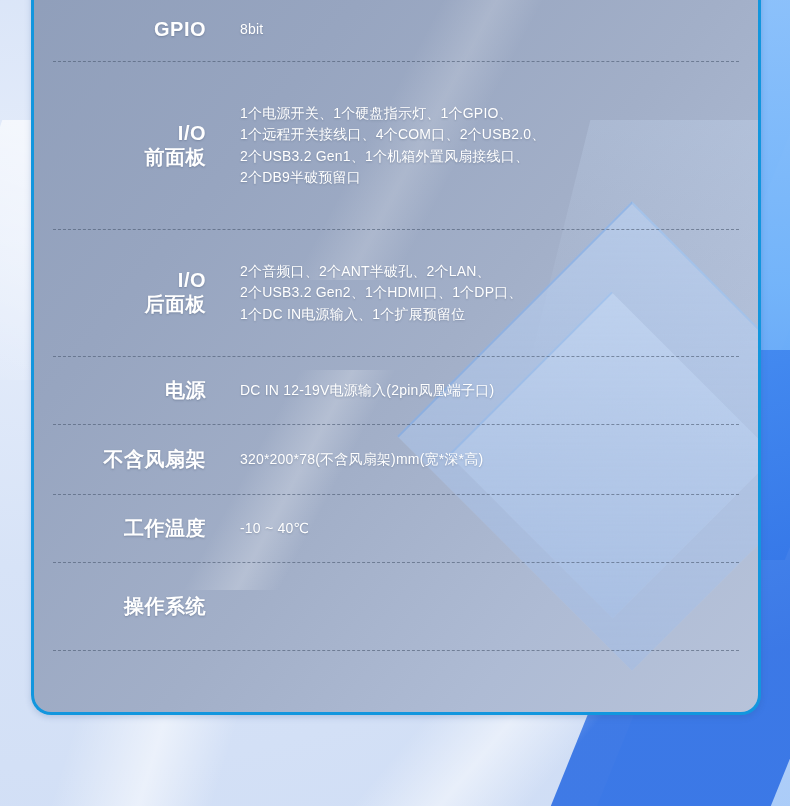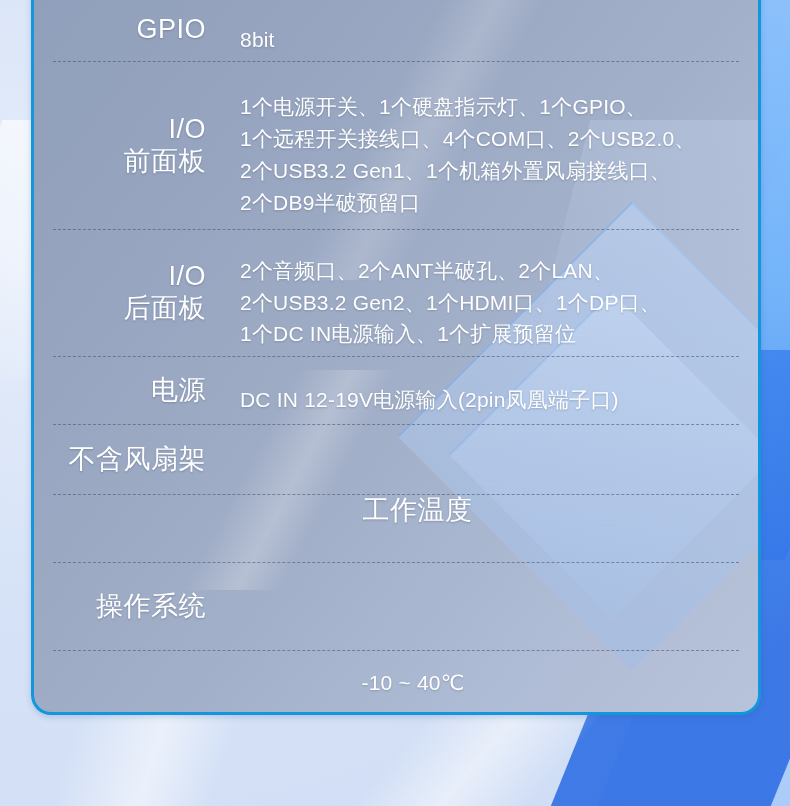--- a/index.html
+++ b/index.html
@@ -109,45 +109,44 @@
     border-top:1px dashed rgba(74,88,112,.60);
     margin:0 19px 0 19px;
     box-sizing:border-box;
   }
   .row.lastline{border-bottom:1px dashed rgba(74,88,112,.60);}
   .cell-label{
     width:153px;
     flex:0 0 153px;
     text-align:right;
     color:#ffffff;
-    font-size:27px;
-    font-weight:400;
+    font-size:20px;
+    font-weight:700;
     line-height:1.18;
     letter-spacing:.5px;
     text-shadow:0 1px 2px rgba(60,75,100,.35);
     padding-right:0;
     white-space:pre-line;
   }
   .cell-value{
     flex:1 1 auto;
     padding-left:34px;
     color:#ffffff;
-    font-size:21px;
+    font-size:14px;
     line-height:1.52;
     letter-spacing:.2px;
     text-shadow:0 1px 2px rgba(60,75,100,.30);
     white-space:pre-line;
-    margin-top:19px;
   }
   .r-gpio{height:63px;}
   .r-front{height:168px;}
   .r-rear{height:127px;}
   .r-power{height:68px;justify-content:flex-end;}
   .r-size{height:70px;}
-  .r-temp{height:68px;flex-direction:column;}
+  .r-temp{height:68px;}
   .r-os{height:89px;justify-content:space-between;}
 </style>
 </head>
 <body>
 
 <div id="bg">
   <div class="wash"></div>
   <div class="bandTopLight"></div>
   <div class="band3"></div>
   <div class="band1"></div>
@@ -188,20 +187,21 @@
 1个DC IN电源输入、1个扩展预留位</div>
     </div>
 
     <div class="row r-power">
       <div class="cell-label">电源</div>
       <div class="cell-value">DC IN 12-19V电源输入(2pin凤凰端子口)</div>
     </div>
 
     <div class="row r-size">
       <div class="cell-label">不含风扇架</div>
+      <div class="cell-value">320*200*78(不含风扇架)mm(宽*深*高)</div>
     </div>
 
     <div class="row r-temp">
       <div class="cell-label">工作温度</div>
       <div class="cell-value">-10 ~ 40℃</div>
     </div>
 
     <div class="row r-os lastline">
       <div class="cell-label">操作系统</div>
     </div>

